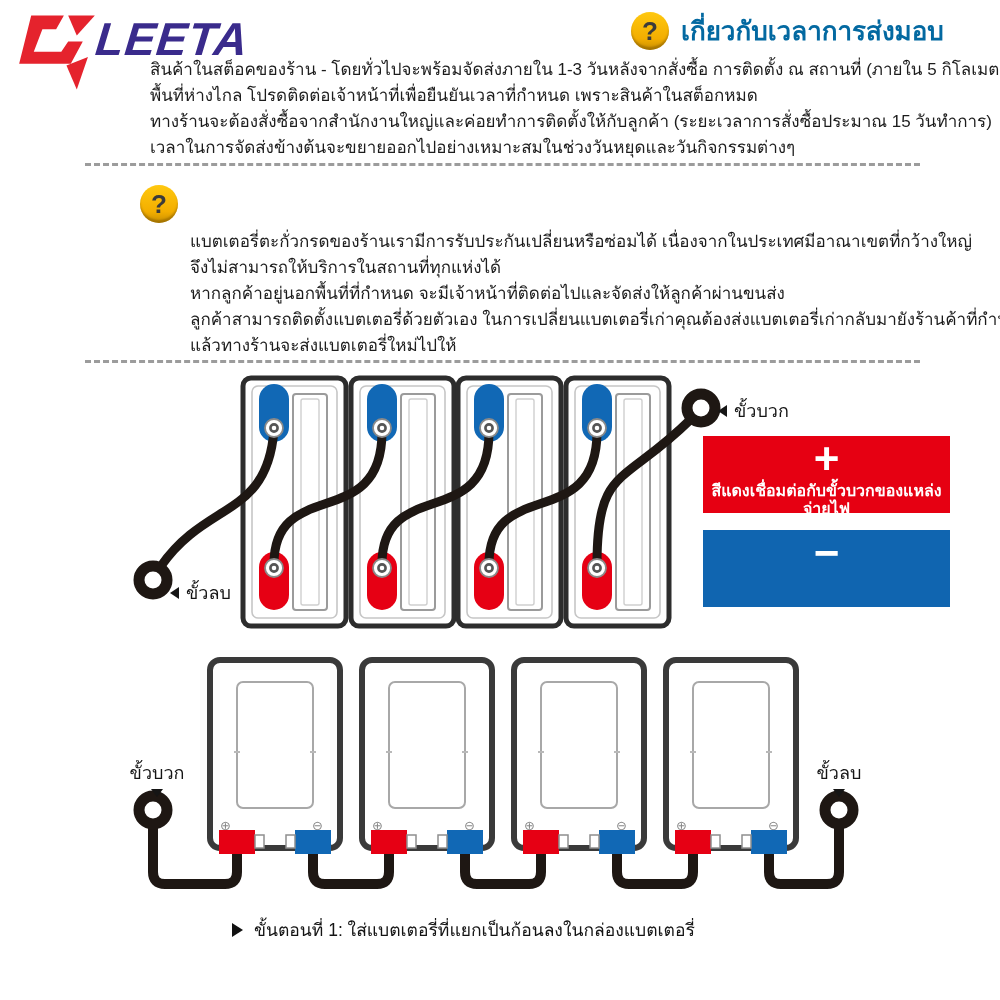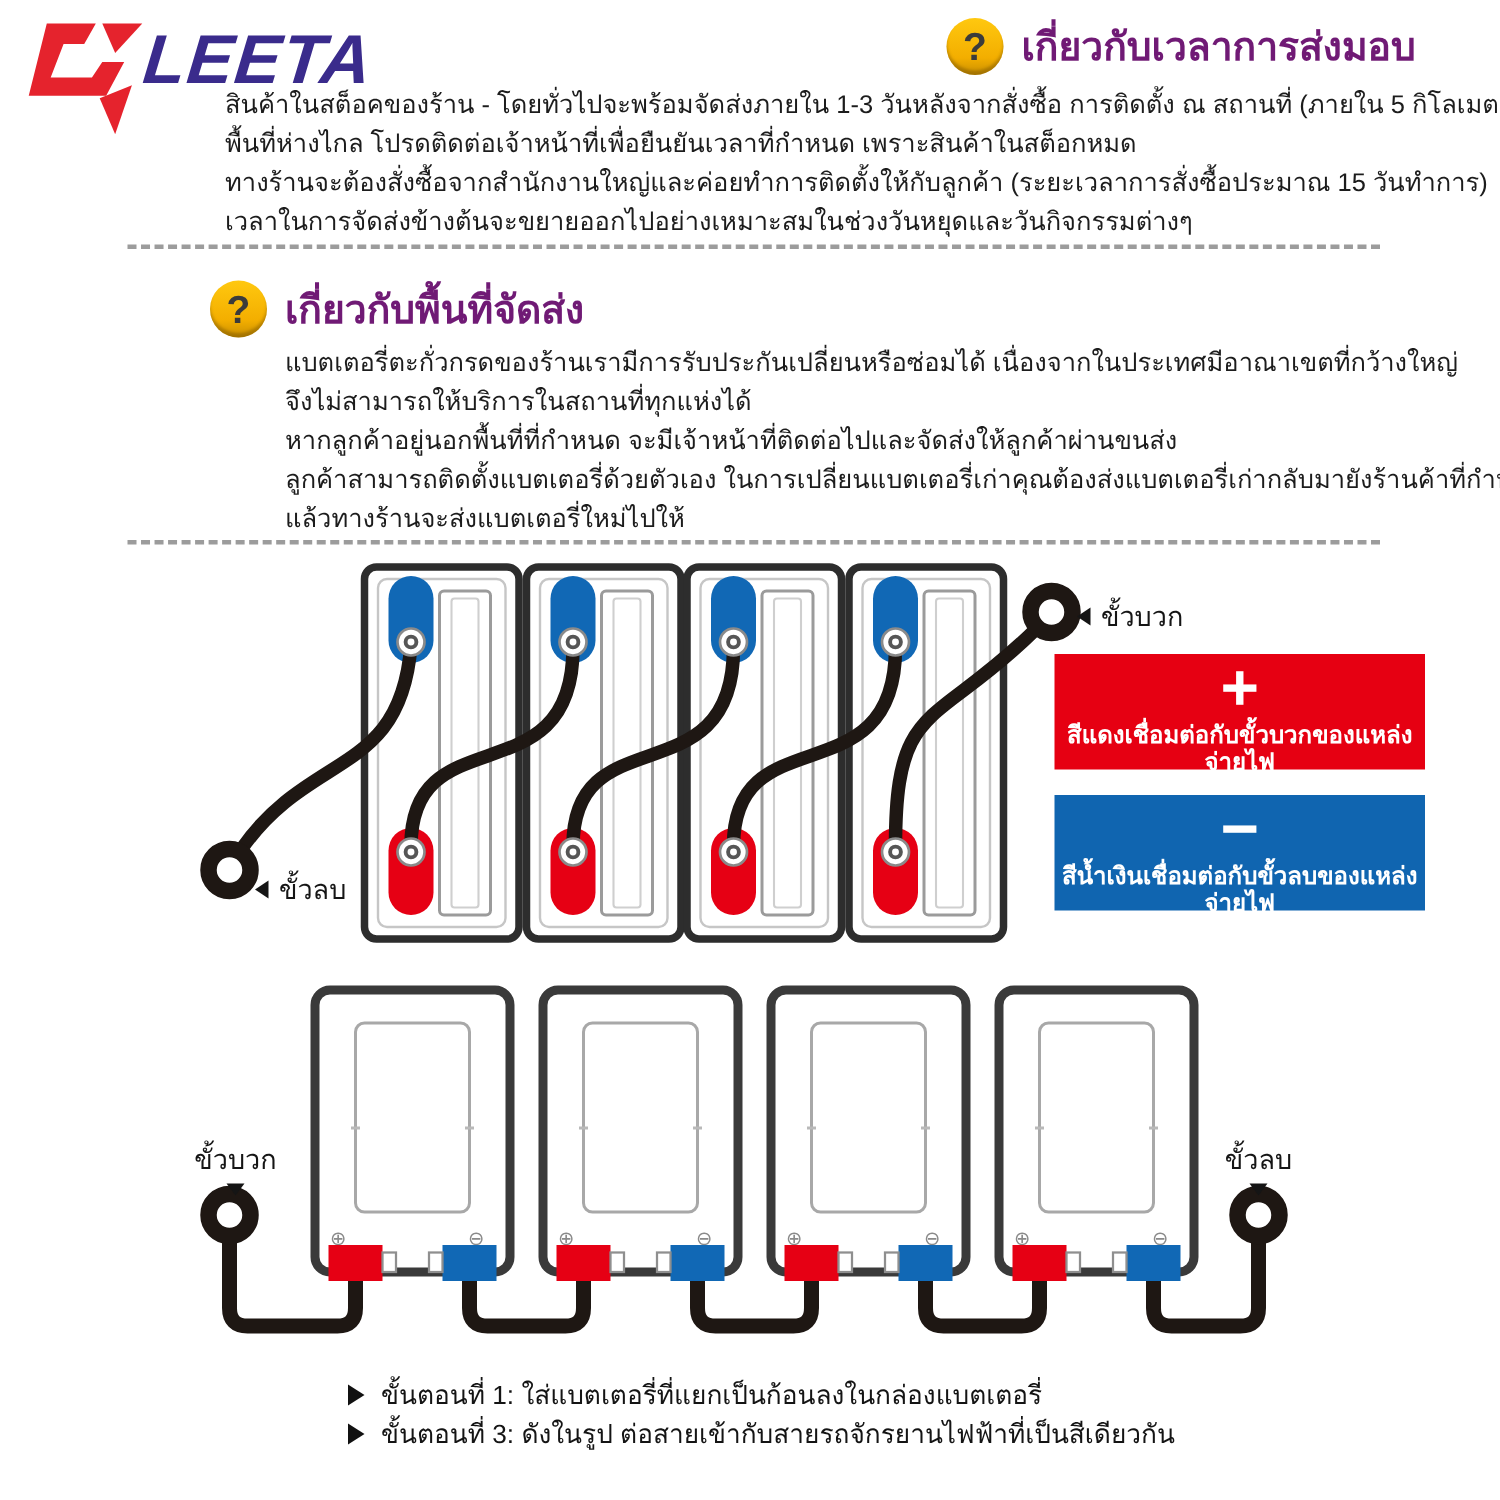--- a/index.html
+++ b/index.html
@@ -11,21 +11,21 @@
   
   .logo { left:14px; top:2px; width:300px; height:92px; }
   .logo-word { position:absolute; left:82px; top:10px; font-size:46px; font-weight:900;
                font-style:italic; color:#3a2b8c; letter-spacing:1px; transform:skewX(-6deg); }
 
   
   .q-icon { width:38px; height:38px; border-radius:50%;
             background:linear-gradient(180deg,#ffc80f 0%,#f3ae00 70%,#c98f00 100%);
             color:#3b3b3b; font-weight:bold; font-size:26px; text-align:center; line-height:38px;
             box-shadow: inset 0 -3px 2px rgba(90,60,0,.35); }
-  .sec-heading { font-size:26px; font-weight:bold; color:#701a75; white-space:nowrap;font-family:Liberation Serif, serif; }
+  .sec-heading { font-size:26px; font-weight:bold; color:#0369a1; white-space:nowrap;font-family:Liberation Serif, serif; }
 
   .para-line { font-size:17px; line-height:26px; color:#1c1c1c; white-space:nowrap; }
 
   .divider { border-top:3px dashed #9c9c9c; height:0; }
 
   
   .term-label { display:flex; align-items:center; gap:7px; font-size:18px; color:#151515; white-space:nowrap; }
   .tri-left { width:0; height:0; border-top:6px solid transparent; border-bottom:6px solid transparent;
               border-right:9px solid #151515; }
   .term-label-v { width:80px; text-align:center; font-size:18px; color:#151515; }
@@ -89,21 +89,20 @@
     <div class="para-line">พื้นที่ห่างไกล โปรดติดต่อเจ้าหน้าที่เพื่อยืนยันเวลาที่กำหนด เพราะสินค้าในสต็อกหมด</div>
     <div class="para-line">ทางร้านจะต้องสั่งซื้อจากสำนักงานใหญ่และค่อยทำการติดตั้งให้กับลูกค้า (ระยะเวลาการสั่งซื้อประมาณ 15 วันทำการ)</div>
     <div class="para-line">เวลาในการจัดส่งข้างต้นจะขยายออกไปอย่างเหมาะสมในช่วงวันหยุดและวันกิจกรรมต่างๆ</div>
   </div>
 
   <div class="abs divider" style="left:85px; top:163px; width:835px;"></div>
 
   <div class="abs" style="left:140px; top:185px;">
     <div style="display:flex; align-items:center; gap:12px;">
       <div class="q-icon">?</div>
-      <div class="sec-heading">เกี่ยวกับพื้นที่จัดส่ง</div>
     </div>
   </div>
 
   <div class="abs" style="left:190px; top:229px;">
     <div class="para-line">แบตเตอรี่ตะกั่วกรดของร้านเรามีการรับประกันเปลี่ยนหรือซ่อมได้ เนื่องจากในประเทศมีอาณาเขตที่กว้างใหญ่</div>
     <div class="para-line">จึงไม่สามารถให้บริการในสถานที่ทุกแห่งได้</div>
     <div class="para-line">หากลูกค้าอยู่นอกพื้นที่ที่กำหนด จะมีเจ้าหน้าที่ติดต่อไปและจัดส่งให้ลูกค้าผ่านขนส่ง</div>
     <div class="para-line">ลูกค้าสามารถติดตั้งแบตเตอรี่ด้วยตัวเอง ในการเปลี่ยนแบตเตอรี่เก่าคุณต้องส่งแบตเตอรี่เก่ากลับมายังร้านค้าที่กำหนดก่อน</div>
     <div class="para-line">แล้วทางร้านจะส่งแบตเตอรี่ใหม่ไปให้</div>
   </div>
@@ -164,21 +163,20 @@
     <span class="tri-left"></span>
     <span>ขั้วลบ</span>
   </div>
 
   <div class="abs banner red" style="left:703px; top:436px;">
     <div class="banner-symbol">+</div>
     <div class="banner-text">สีแดงเชื่อมต่อกับขั้วบวกของแหล่งจ่ายไฟ</div>
   </div>
   <div class="abs banner blue" style="left:703px; top:530px;">
     <div class="banner-symbol">−</div>
-    <div class="banner-text">สีน้ำเงินเชื่อมต่อกับขั้วลบของแหล่งจ่ายไฟ</div>
   </div>
 
   <svg class="abs" style="left:95px; top:652px;" width="870" height="248" viewBox="0 0 870 248">
     <defs>
       <g id="battery-front">
         <rect class="bf-outer" x="0" y="0" width="130" height="188" rx="10"></rect>
         <rect class="bf-panel" x="27" y="22" width="76" height="126" rx="6"></rect>
         <line class="bf-tick" x1="24" y1="92" x2="30" y2="92"></line>
         <line class="bf-tick" x1="100" y1="92" x2="106" y2="92"></line>
         <text class="bf-sym" x="10" y="170">⊕</text>
@@ -212,19 +210,15 @@
   <div class="abs" style="left:799px; top:758px;">
     <div class="term-label-v">ขั้วลบ</div>
     <div class="tri-down"></div>
   </div>
 
   <div class="abs" style="left:232px; top:917px;">
     <div class="step-row">
       <span class="step-bullet"></span>
       <span class="step-text">ขั้นตอนที่ 1: ใส่แบตเตอรี่ที่แยกเป็นก้อนลงในกล่องแบตเตอรี่</span>
     </div>
-    <div class="step-row">
-      <span class="step-bullet"></span>
-      <span class="step-text">ขั้นตอนที่ 3: ดังในรูป ต่อสายเข้ากับสายรถจักรยานไฟฟ้าที่เป็นสีเดียวกัน</span>
-    </div>
   </div>
 
 </div>
 
 </body></html>

